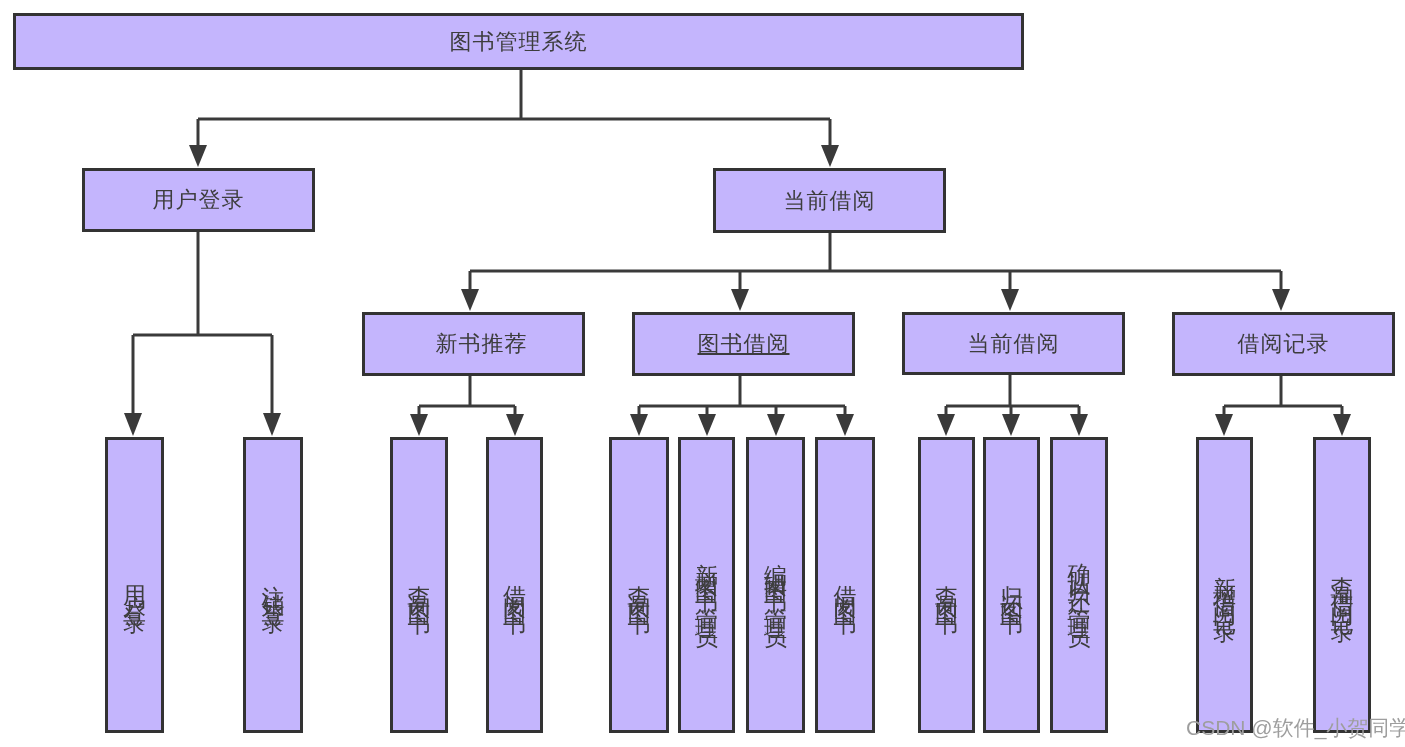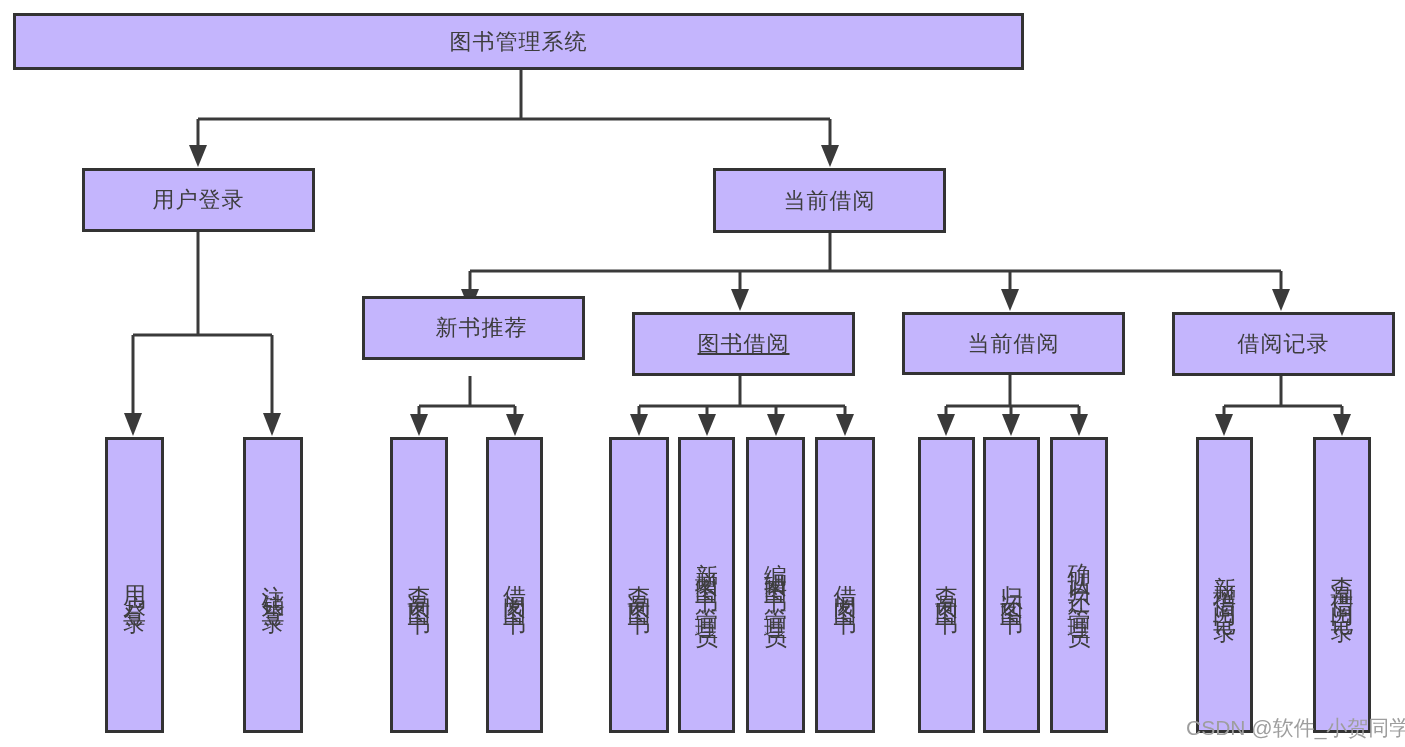--- a/index.html
+++ b/index.html
@@ -154,21 +154,21 @@
     <span>图书管理系统</span>
   </div>
 
   <div class="box h" style="left:82px; top:168px; width:233px; height:64px;">
     <span>用户登录</span>
   </div>
   <div class="box h" style="left:713px; top:168px; width:233px; height:65px;">
     <span>当前借阅</span>
   </div>
 
-  <div class="box h" style="left:362px; top:296px; width:223px; height:64px;padding-left:16px;">
+  <div class="box h" style="left:362px; top:312px; width:223px; height:64px;padding-left:16px;">
     <span>新书推荐</span>
   </div>
   <div class="box h" style="left:632px; top:312px; width:223px; height:64px;text-decoration:underline;">
     <span>图书借阅</span>
   </div>
   <div class="box h" style="left:902px; top:312px; width:223px; height:63px;">
     <span>当前借阅</span>
   </div>
   <div class="box h" style="left:1172px; top:312px; width:223px; height:64px;">
     <span>借阅记录</span>

